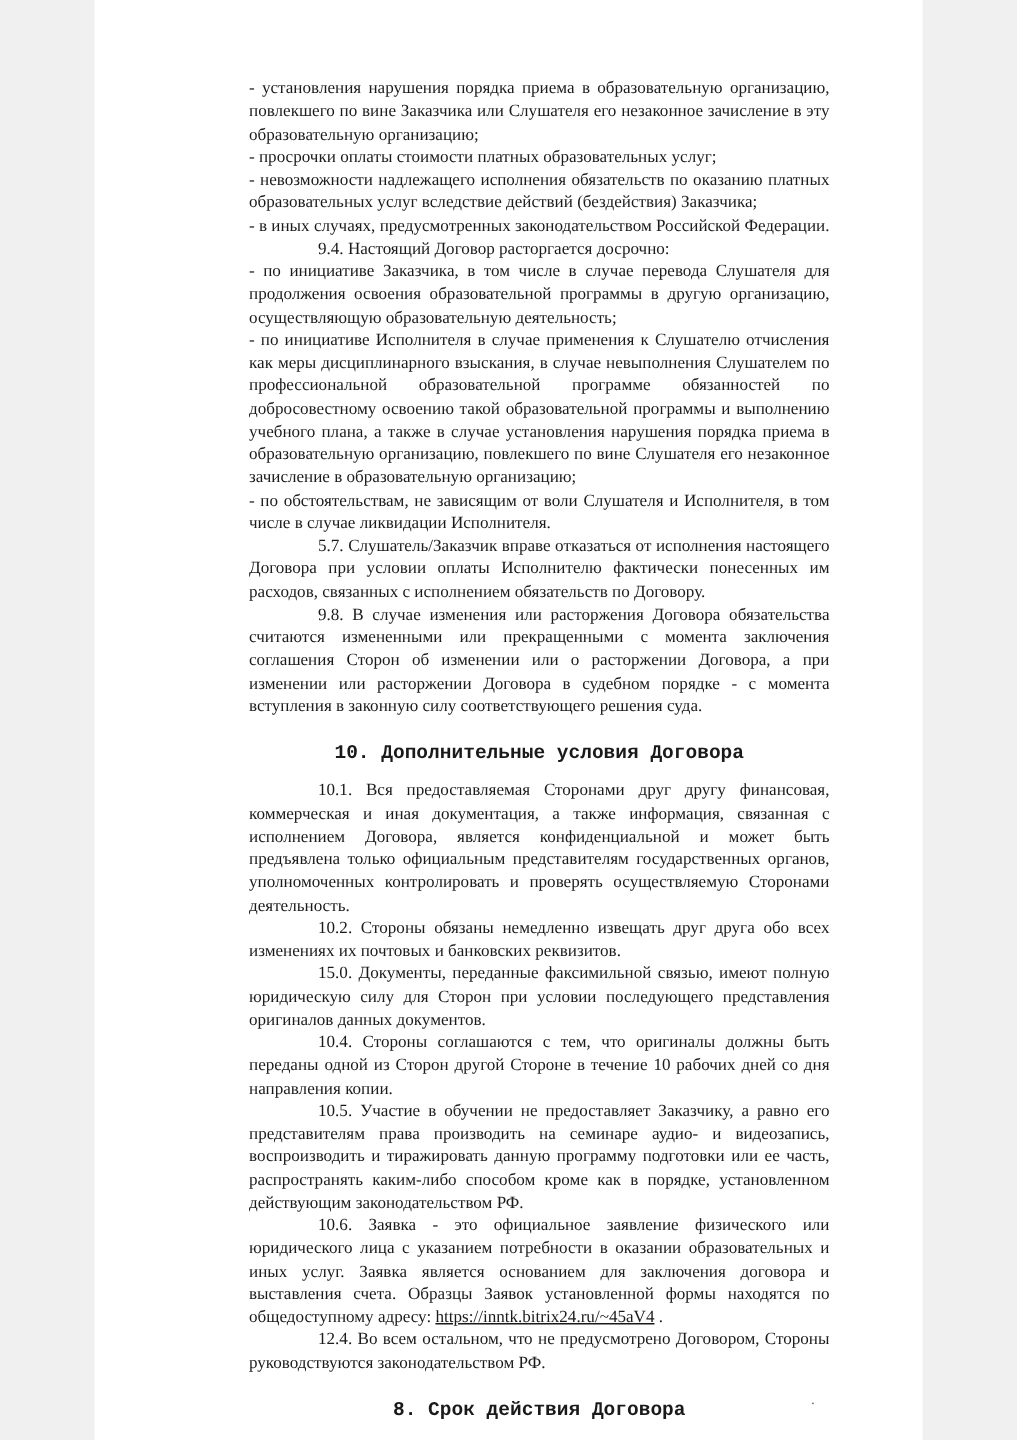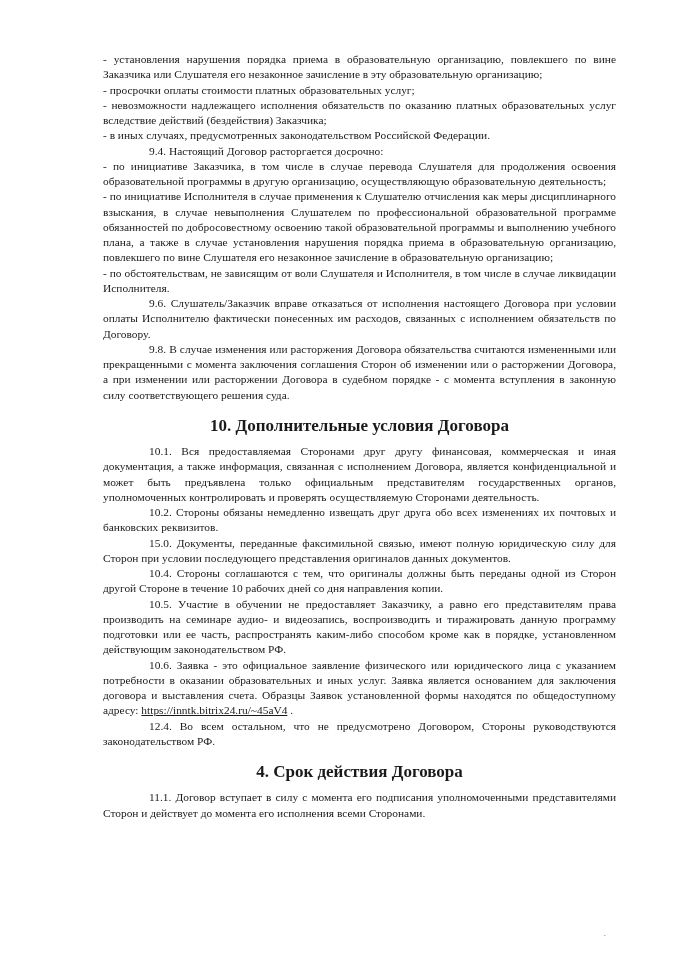--- a/index.html
+++ b/index.html
@@ -1,21 +1,21 @@
 <!DOCTYPE html>
 <html><head>
 <meta charset="utf-8">
 <style>
   html, body {
     margin: 0;
     padding: 0;
     background: #f0f0f0;
   }
   .page {
-    width: 678px;
+    width: 552px;
     height: 960px;
     background: #ffffff;
     margin: 0 auto;
     position: relative;
     box-sizing: border-box;
     padding: 52px 62px 30px 103px;
     font-family: "Liberation Serif", serif;
     color: #1a1a1a;
     overflow: hidden;
   }
@@ -29,25 +29,26 @@
     text-align: justify;
     text-justify: inter-word;
   }
   p.ind-lg {
     text-indent: 46px;
   }
   p.noind {
     text-indent: 0;
   }
   h2.section {
-    font-size: 17px;
+    font-size: 13px;
     font-weight: bold;
     text-align: center;
     margin: 15px 0 11px 0;
     line-height: 15.25px;
+    font-family: Liberation Mono, monospace;
   }
   a.doc-link {
     color: #1a1a1a;
   }
   .footer-mark {
     position: absolute;
     right: 72px;
     bottom: 22px;
     font-size: 9px;
     color: #5a5a5a;
@@ -60,32 +61,32 @@
   <div class="doc-body">
 
     <p class="noind">- установления нарушения порядка приема в образовательную организацию, повлекшего по вине Заказчика или Слушателя его незаконное зачисление в эту образовательную организацию;</p>
     <p class="noind">- просрочки оплаты стоимости платных образовательных услуг;</p>
     <p class="noind">- невозможности надлежащего исполнения обязательств по оказанию платных образовательных услуг вследствие действий (бездействия) Заказчика;</p>
     <p class="noind">- в иных случаях, предусмотренных законодательством Российской Федерации.</p>
     <p class="ind-lg">9.4. Настоящий Договор расторгается досрочно:</p>
     <p class="noind">- по инициативе Заказчика, в том числе в случае перевода Слушателя для продолжения освоения образовательной программы в другую организацию, осуществляющую образовательную деятельность;</p>
     <p class="noind">- по инициативе Исполнителя в случае применения к Слушателю отчисления как меры дисциплинарного взыскания, в случае невыполнения Слушателем по профессиональной образовательной программе обязанностей по добросовестному освоению такой образовательной программы и выполнению учебного плана, а также в случае установления нарушения порядка приема в образовательную организацию, повлекшего по вине Слушателя его незаконное зачисление в образовательную организацию;</p>
     <p class="noind">- по обстоятельствам, не зависящим от воли Слушателя и Исполнителя, в том числе в случае ликвидации Исполнителя.</p>
-    <p class="ind-lg">9.6. Слушатель/Заказчик вправе отказаться от исполнения настоящего Договора при условии оплаты Исполнителю фактически понесенных им расходов, связанных с исполнением обязательств по Договору.</p>
+    <p class="ind-lg">5.7. Слушатель/Заказчик вправе отказаться от исполнения настоящего Договора при условии оплаты Исполнителю фактически понесенных им расходов, связанных с исполнением обязательств по Договору.</p>
     <p class="ind-lg">9.8. В случае изменения или расторжения Договора обязательства считаются измененными или прекращенными с момента заключения соглашения Сторон об изменении или о расторжении Договора, а при изменении или расторжении Договора в судебном порядке - с момента вступления в законную силу соответствующего решения суда.</p>
 
     <h2 class="section">10. Дополнительные условия Договора</h2>
 
     <p class="ind-lg">10.1. Вся предоставляемая Сторонами друг другу финансовая, коммерческая и иная документация, а также информация, связанная с исполнением Договора, является конфиденциальной и может быть предъявлена только официальным представителям государственных органов, уполномоченных контролировать и проверять осуществляемую Сторонами деятельность.</p>
     <p class="ind-lg">10.2. Стороны обязаны немедленно извещать друг друга обо всех изменениях их почтовых и банковских реквизитов.</p>
     <p class="ind-lg">15.0. Документы, переданные факсимильной связью, имеют полную юридическую силу для Сторон при условии последующего представления оригиналов данных документов.</p>
     <p class="ind-lg">10.4. Стороны соглашаются с тем, что оригиналы должны быть переданы одной из Сторон другой Стороне в течение 10 рабочих дней со дня направления копии.</p>
     <p class="ind-lg">10.5. Участие в обучении не предоставляет Заказчику, а равно его представителям права производить на семинаре аудио- и видеозапись, воспроизводить и тиражировать данную программу подготовки или ее часть, распространять каким-либо способом кроме как в порядке, установленном действующим законодательством РФ.</p>
     <p class="ind-lg"><span>10.6. Заявка - это официальное заявление физического или юридического лица с указанием потребности в оказании образовательных и иных услуг. Заявка является основанием для заключения договора и выставления счета. Образцы Заявок установленной формы находятся по общедоступному адресу: </span><a class="doc-link" href="#">https://inntk.bitrix24.ru/~45aV4</a><span> .</span></p>
     <p class="ind-lg">12.4. Во всем остальном, что не предусмотрено Договором, Стороны руководствуются законодательством РФ.</p>
 
-    <h2 class="section">4. Срок действия Договора</h2>
+    <h2 class="section">8. Срок действия Договора</h2>
 
     <p class="ind-lg">11.1. Договор вступает в силу с момента его подписания уполномоченными представителями Сторон и действует до момента его исполнения всеми Сторонами.</p>
 
   </div>
   <div class="footer-mark">.</div>
 </div>
 
 </body></html>

